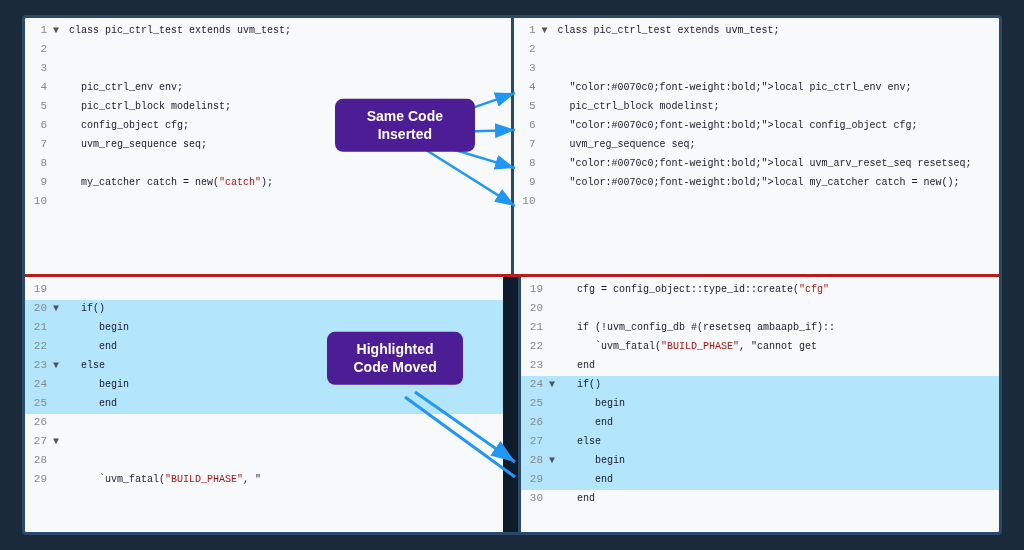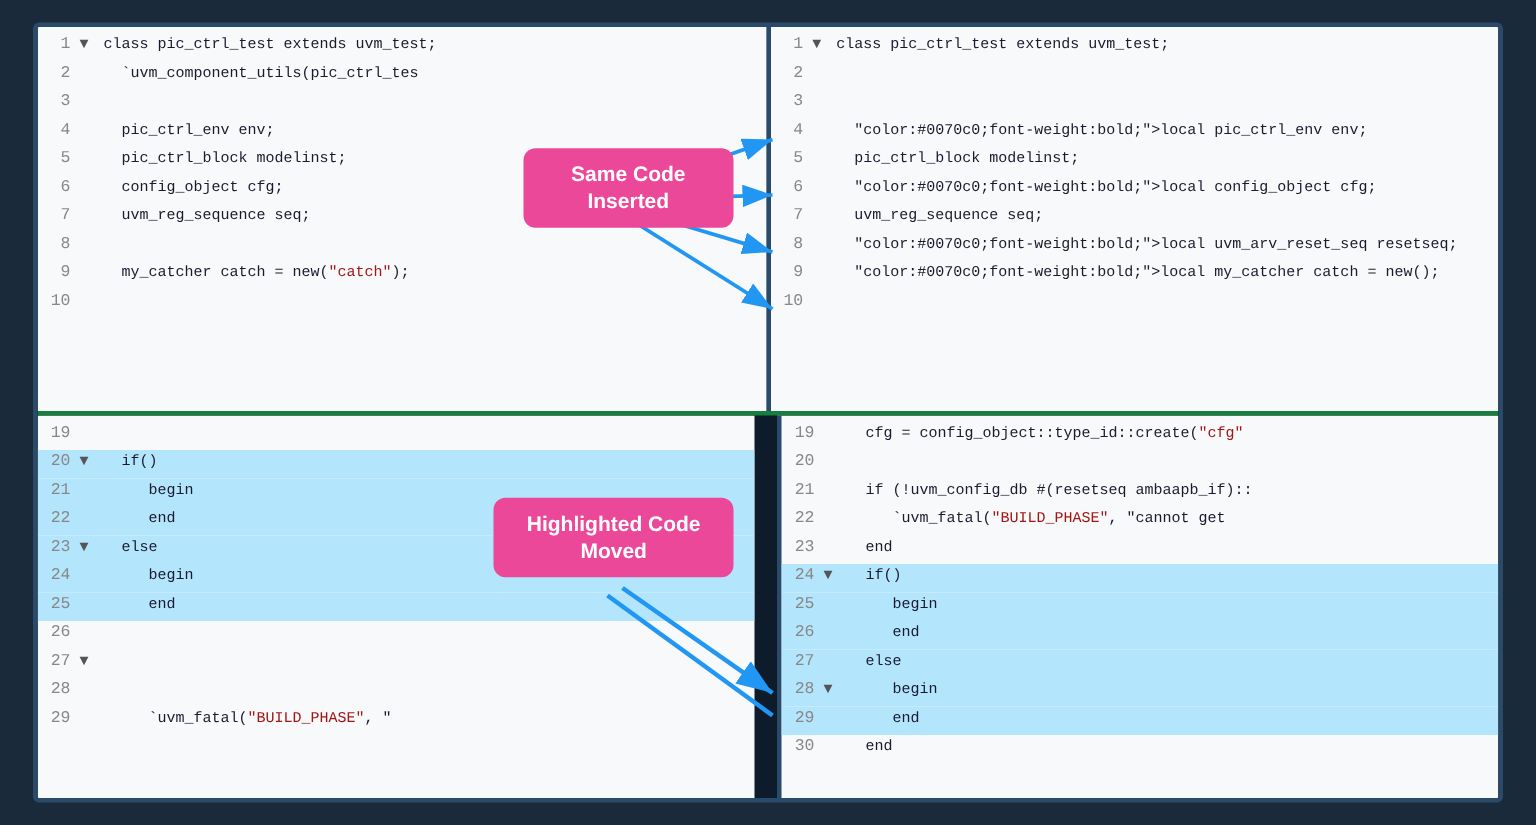--- a/index.html
+++ b/index.html
@@ -74,53 +74,52 @@
 
     .code-content {
       color: #1a1a2e;
       white-space: pre;
       font-size: 10px;
     }
 
     
     .callout {
       position: absolute;
-      background: #ec4899;
+      background: #4c1d95;
       color: white;
       font-family: Arial, sans-serif;
       font-weight: bold;
       font-size: 14px;
       text-align: center;
       padding: 8px 14px;
       border-radius: 8px;
       z-index: 10;
       line-height: 1.3;
       pointer-events: none;
-      margin-left: 14px;
     }
 
     .callout::after {
       content: '';
       position: absolute;
     }
 
     
     .callout-inserted {
       top: 30%;
       left: 50%;
       transform: translate(-50%, -50%);
       width: 140px;
     }
 
     
     .callout-moved {
       top: 28%;
       left: 50%;
       transform: translate(-50%, -50%);
-      width: 160px;
+      width: 136px;
     }
 
     
     .arrow-overlay {
       position: absolute;
       top: 0; left: 0; right: 0; bottom: 0;
       pointer-events: none;
       z-index: 9;
       overflow: visible;
     }
@@ -146,21 +145,20 @@
     <div class="panel">
       <div class="code-area" id="top-left-code">
           <div class="code-line">
             <span class="line-num">1</span>
             <span class="arrow-indicator">▼</span>
             <span class="code-content"> class pic_ctrl_test extends uvm_test;</span>
           </div>
           <div class="code-line">
             <span class="line-num">2</span>
             <span class="arrow-indicator"> </span>
-            <span class="code-content">   `uvm_component_utils(pic_ctrl_tes</span>
           </div>
           <div class="code-line">
             <span class="line-num">3</span>
             <span class="arrow-indicator"> </span>
             <span class="code-content"></span>
           </div>
           <div class="code-line">
             <span class="line-num">4</span>
             <span class="arrow-indicator"> </span>
             <span class="code-content">   pic_ctrl_env env;</span>
@@ -263,21 +261,21 @@
       <line x1="390" y1="120" x2="490" y2="150" stroke="#2196F3" stroke-width="2.5" marker-end="url(#arrowhead-top)"></line>
       <line x1="390" y1="125" x2="490" y2="188" stroke="#2196F3" stroke-width="2.5" marker-end="url(#arrowhead-top)"></line>
     </svg>
 
     <div class="callout callout-inserted" style="top:42%; left:39%; transform:translate(-50%,-50%);">
       <span>Same Code
 Inserted</span>
     </div>
   </div>
 
-  <div class="row-wrapper" style="flex:1; display:flex; position:relative; border-top: 3px solid #15803d; gap: 15px;">
+  <div class="row-wrapper" style="flex:1; display:flex; position:relative; border-top: 3px solid #b91c1c; gap: 15px;">
 
     <div class="panel">
       <div class="code-area" id="bottom-left-code">
           <div class="code-line">
             <span class="line-num">19</span>
             <span class="arrow-indicator"> </span>
           </div>
           <div class="code-line highlighted">
             <span class="line-num">20</span>
             <span class="arrow-indicator">▼</span>

